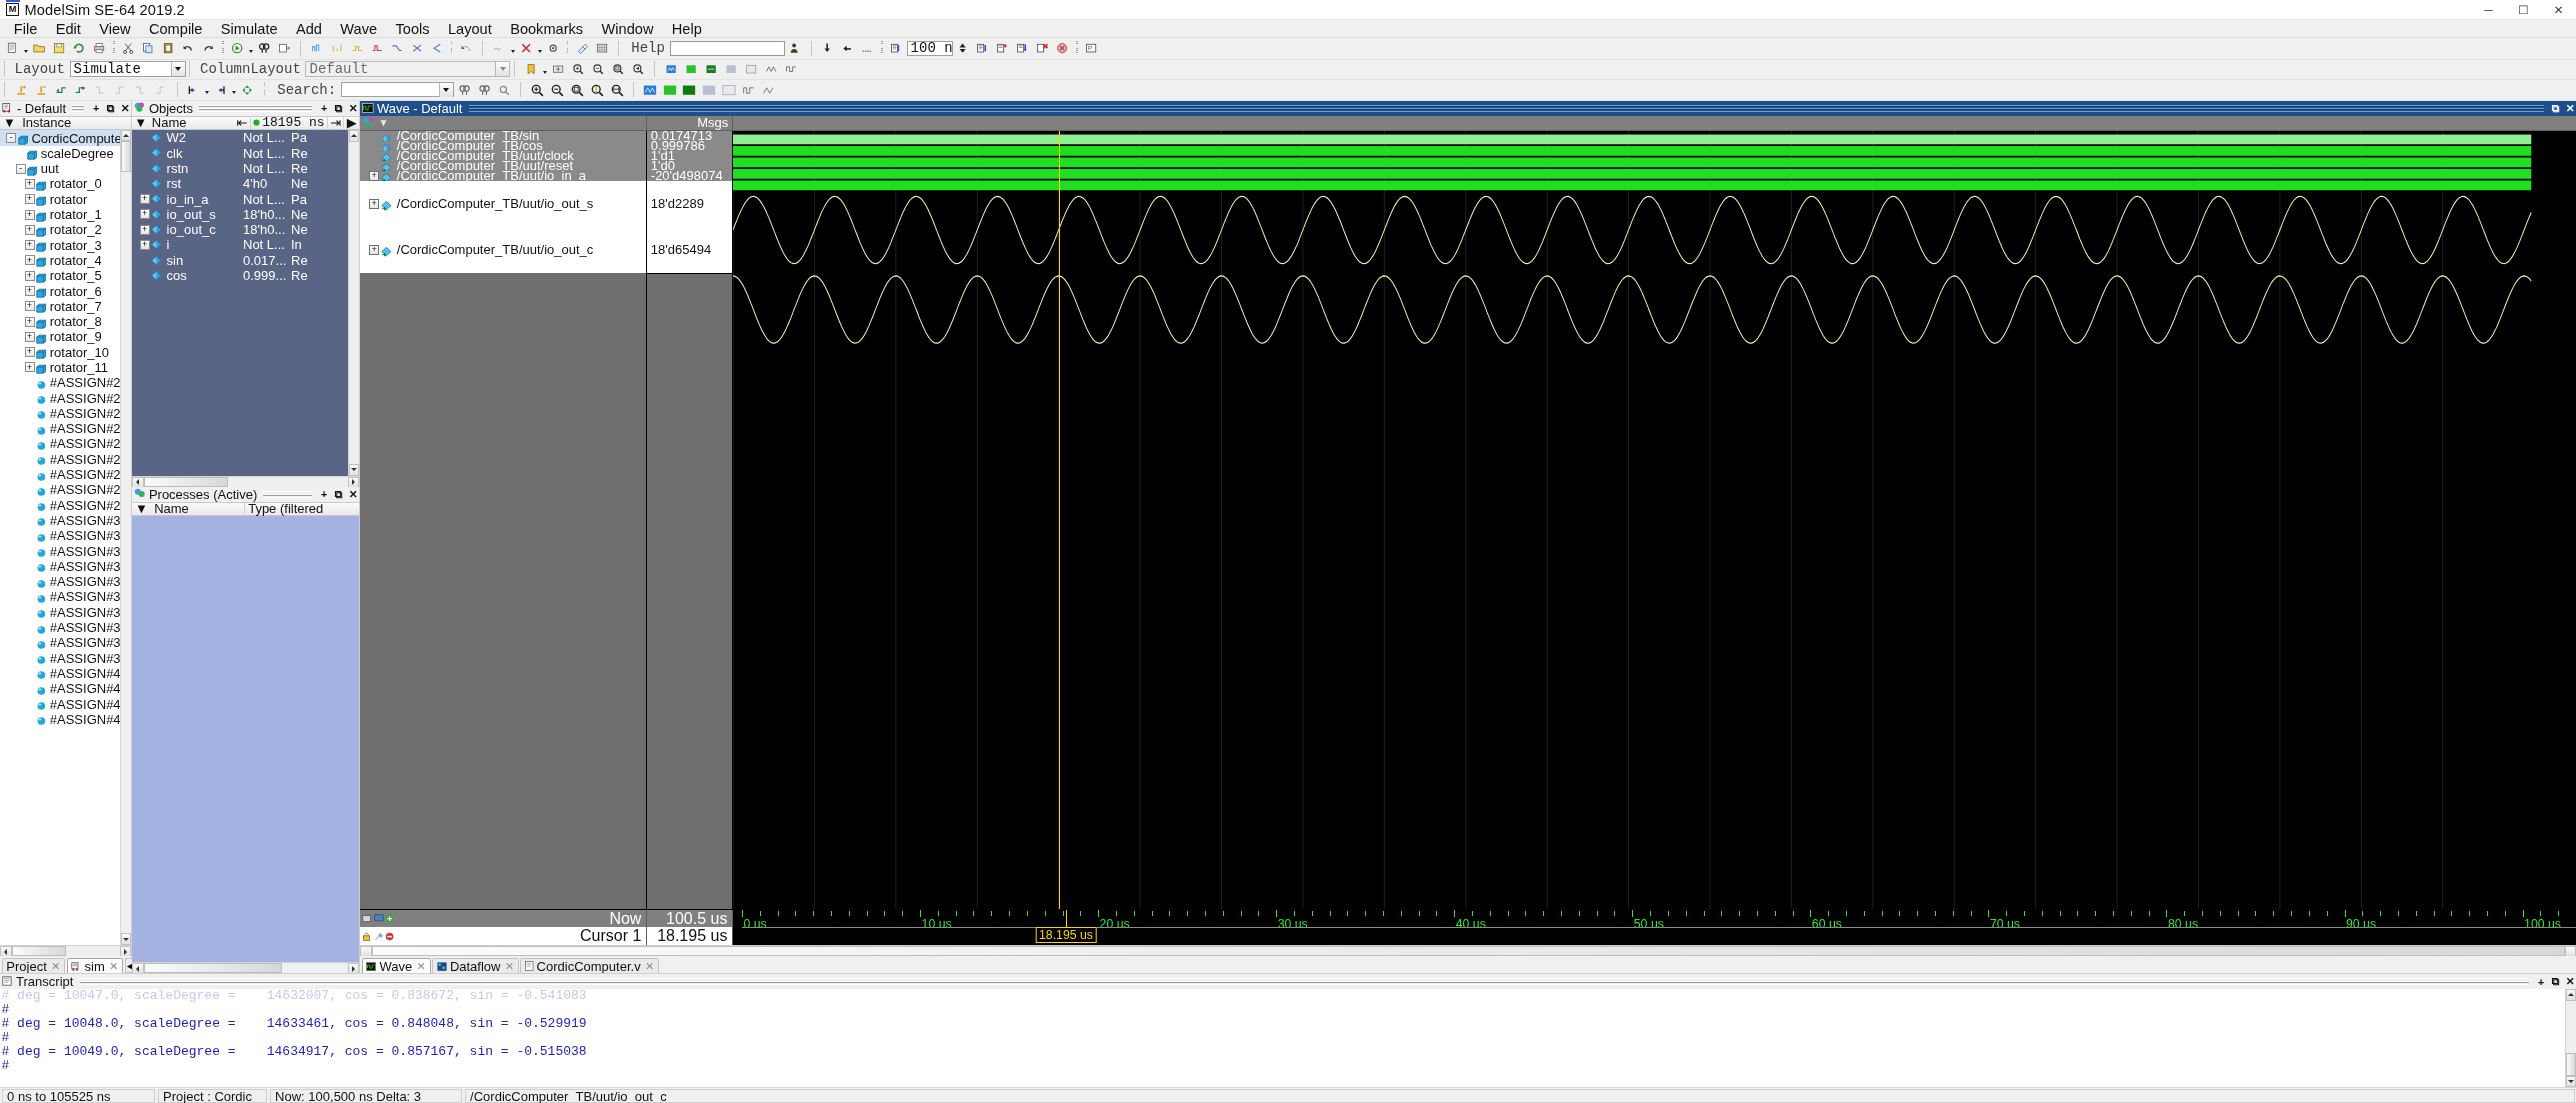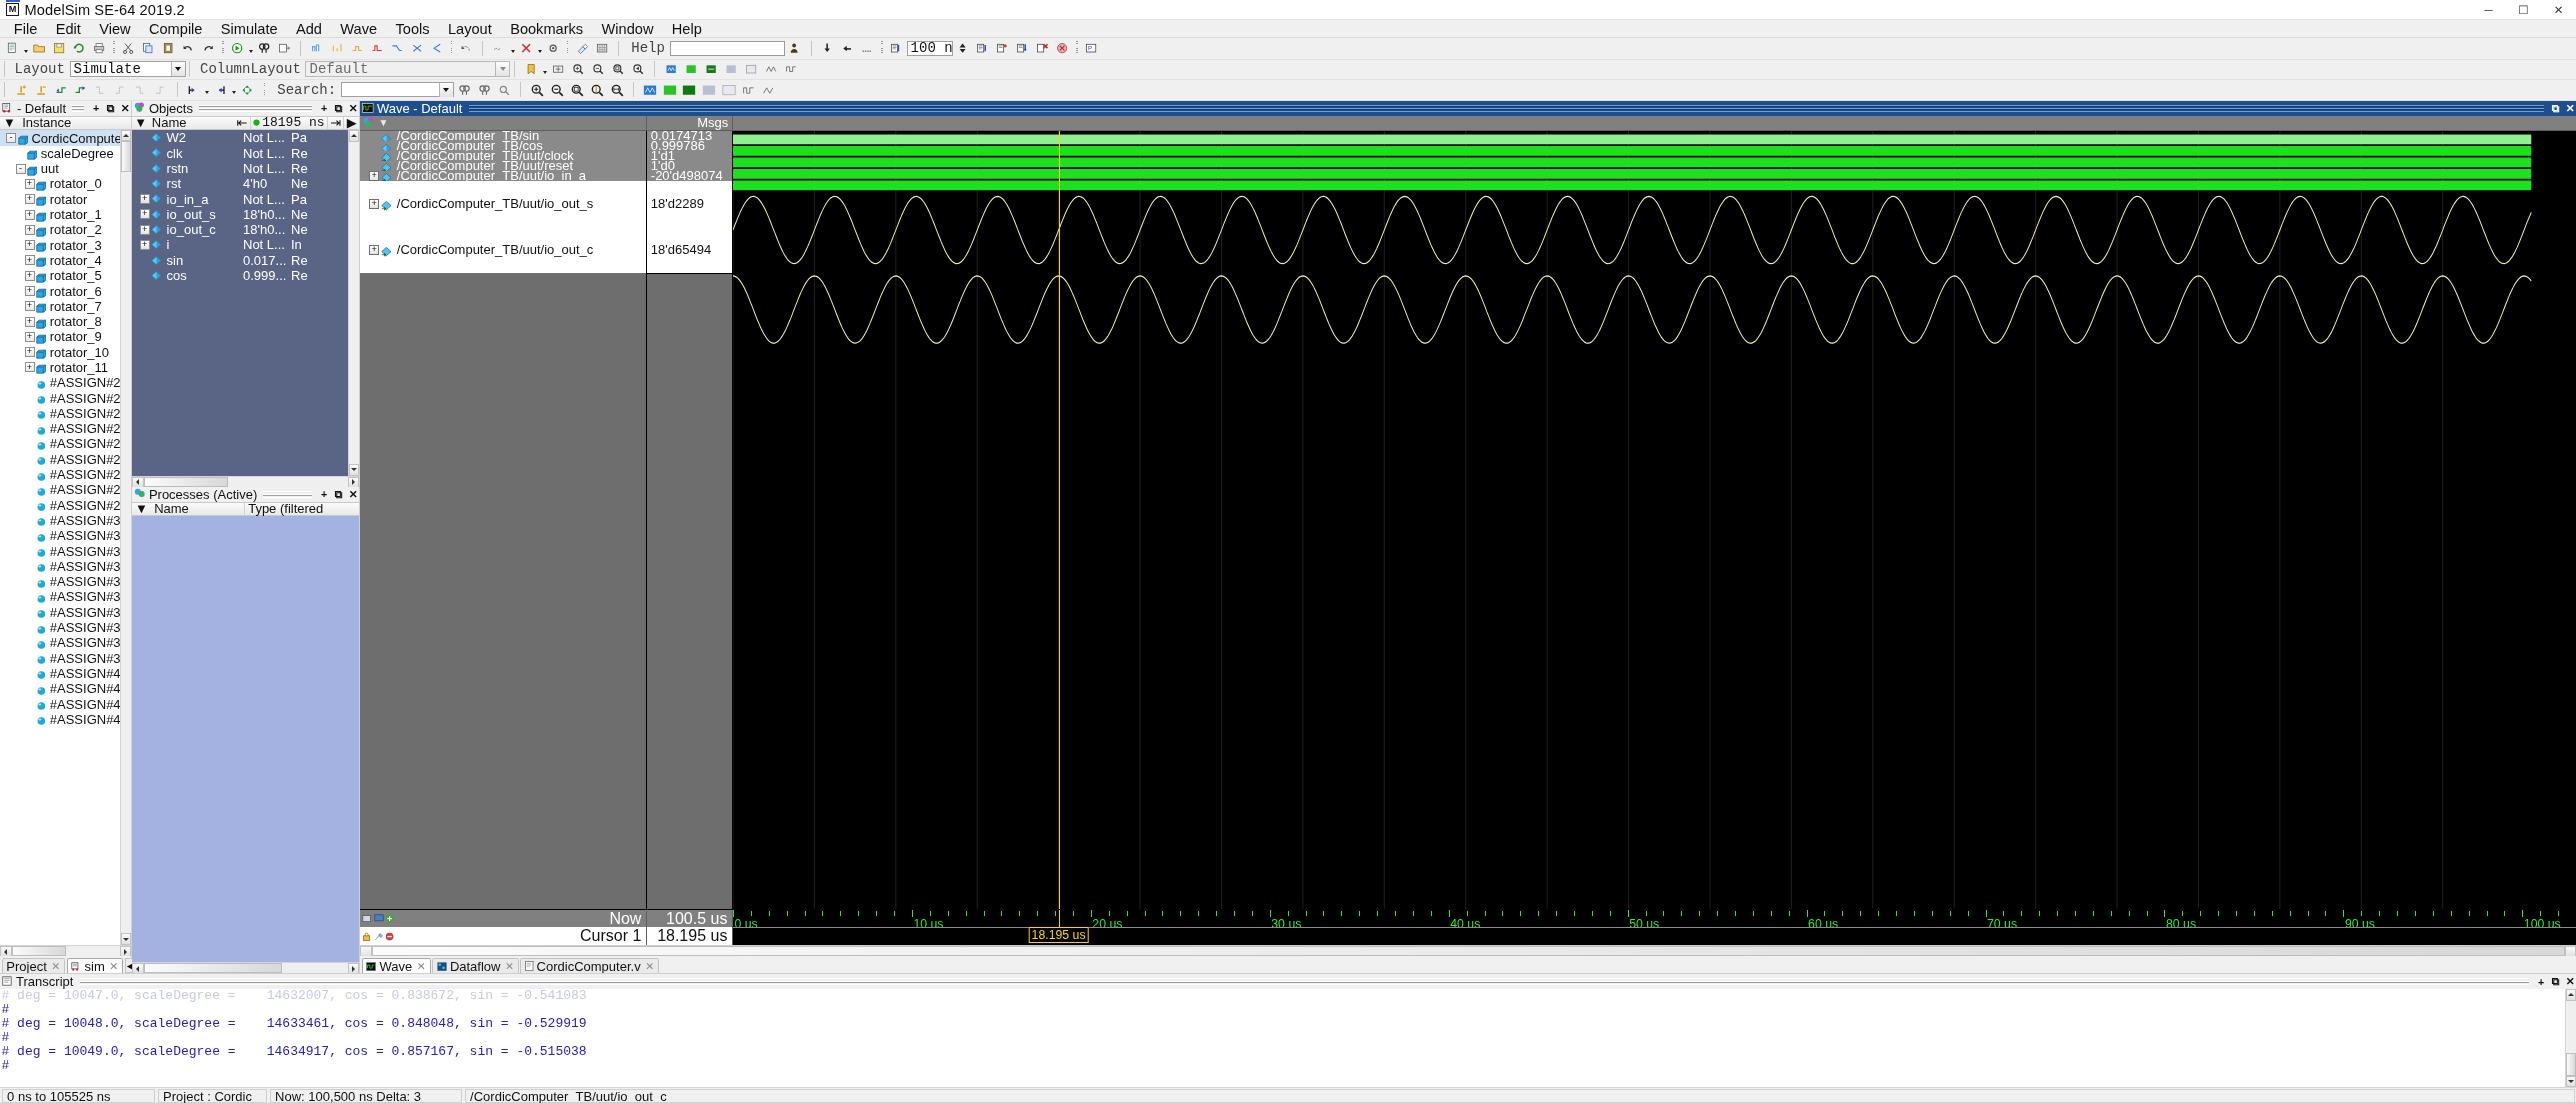--- a/index.html
+++ b/index.html
@@ -177,21 +177,21 @@
   .wvcell { padding-left: 3.8px; font-size: 13px; color: #fff; display: flex; align-items: center; }
   .wvcell.g-white { background: #fff; color: #111; }
   .wvcell.g-sel { background: #8a8a8a; }
   .wfill { flex: 1 1 auto; background: #6e6e6e; }
   .wfill.sep { border-top: 0.8px solid #000; }
 
   
   .wave-foot { flex: 0 0 35px; display: flex; border-top: 0.8px solid #000; }
   .wf-left { flex: 0 0 287px; background: #808080; display: flex; flex-direction: column; border-right: 0.8px solid #5f5f5f; }
   .wf-val  { flex: 0 0 86px; background: #808080; display: flex; flex-direction: column; border-right: 0.8px solid #5f5f5f; }
-  .wf-rest { flex: 1 1 auto; background: #000; position: relative; }
+  .wf-rest { flex: 1 1 auto; background: #000; position: relative; margin-left: 9px; }
   .wf-row { height: 17.6px; display: flex; align-items: center; font-size: 16px; color: #fff; }
   .wf-row.cursor { background: #fff; color: #111; }
   .wf-row .lbl { margin-left: auto; padding-right: 4.6px; }
   .wf-icons { display: flex; gap: 1.5px; padding-left: 2.3px; align-items: center; }
   .wf-val .wf-row { justify-content: flex-end; padding-right: 4.6px; }
 
   .timeline { position: absolute; inset: 0; }
   .tl-ticks { position: absolute; left: 0; right: 0; top: 0; height: 7px; }
   .tl-lbls { position: absolute; left: 0; right: 0; top: 7px; height: 10.7px; }
   .tl-lbl { position: absolute; font-size: 12.3px; color: #2ee62e; transform: translateX(1.5px); white-space: nowrap; }

